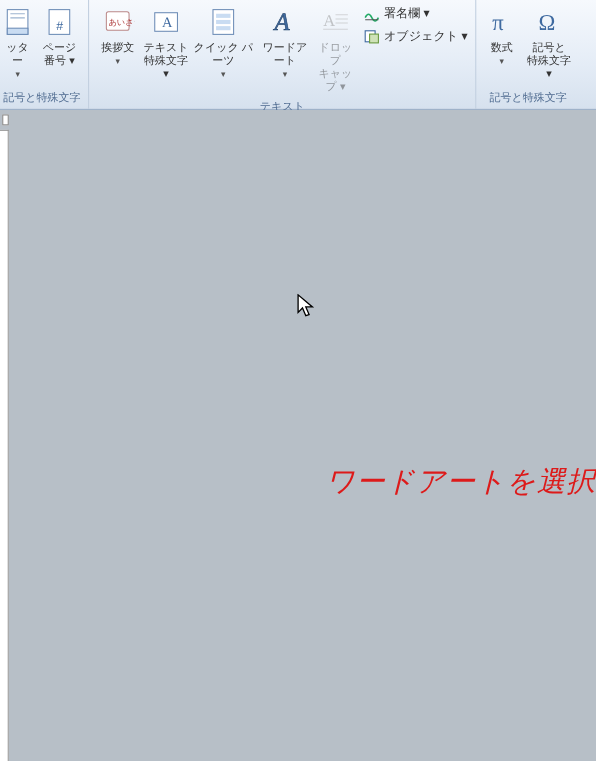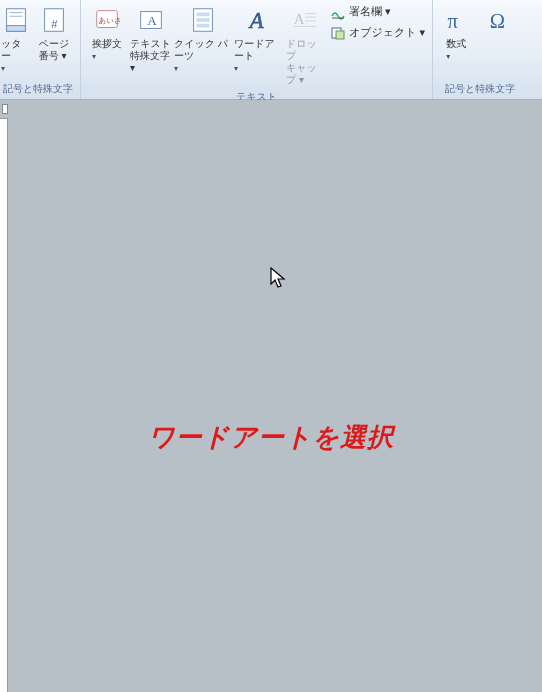--- a/index.html
+++ b/index.html
@@ -51,21 +51,21 @@
   }
   .btn-icon {
     width: 32px; height: 32px;
     display: flex; align-items: center; justify-content: center;
     margin-bottom: 2px;
   }
   .btn-icon svg { width: 30px; height: 30px; }
   .btn-label {
     font-size: 10px;
     color: #333;
-    text-align: left;
+    text-align: center;
     line-height: 12px;
     white-space: pre-line;
   }
   .drop-arrow {
     font-size: 8px;
     color: #555;
     line-height: 8px;
   }
   .smallrow {
     display: flex;
@@ -102,23 +102,23 @@
     position: absolute;
     top: 4px; left: 2px;
     width: 6px; height: 10px;
     border: 1px solid #888;
     background: #fff;
   }
   .overlay-text {
     position: absolute;
     top: 320px;
     width: 100%;
-    text-align: center;
+    text-align: right;
     font-size: 26px;
-    font-weight: bold;
+    font-weight: normal;
     font-style: italic;
     color: #dd1a1a;
     letter-spacing: 1px;
   }
   .cursor {
     position: absolute;
     top: 167px; left: 270px;
     width: 18px; height: 24px;
   }
   .disabled { opacity: .45; }
@@ -238,20 +238,21 @@
             </svg>
         </div>
         <div class="btn-label"><span>数式</span><br><span class="drop-arrow">▾</span></div>
       </div>
       <div class="btn-large" style="width:48px">
         <div class="btn-icon">
           <svg viewBox="0 0 32 32">
               <text x="6" y="24" font-size="22" font-family="serif" fill="#3f6aa0">Ω</text>
             </svg>
         </div>
+        <div class="btn-label"><span>記号と</span><br><span>特殊文字 ▾</span></div>
       </div>
     </div>
     <div class="group-label">記号と特殊文字</div>
   </div>
 
 </div>
 
 <div class="workspace">
   <div class="ruler-tick"></div>
   <div class="page-edge"></div>

